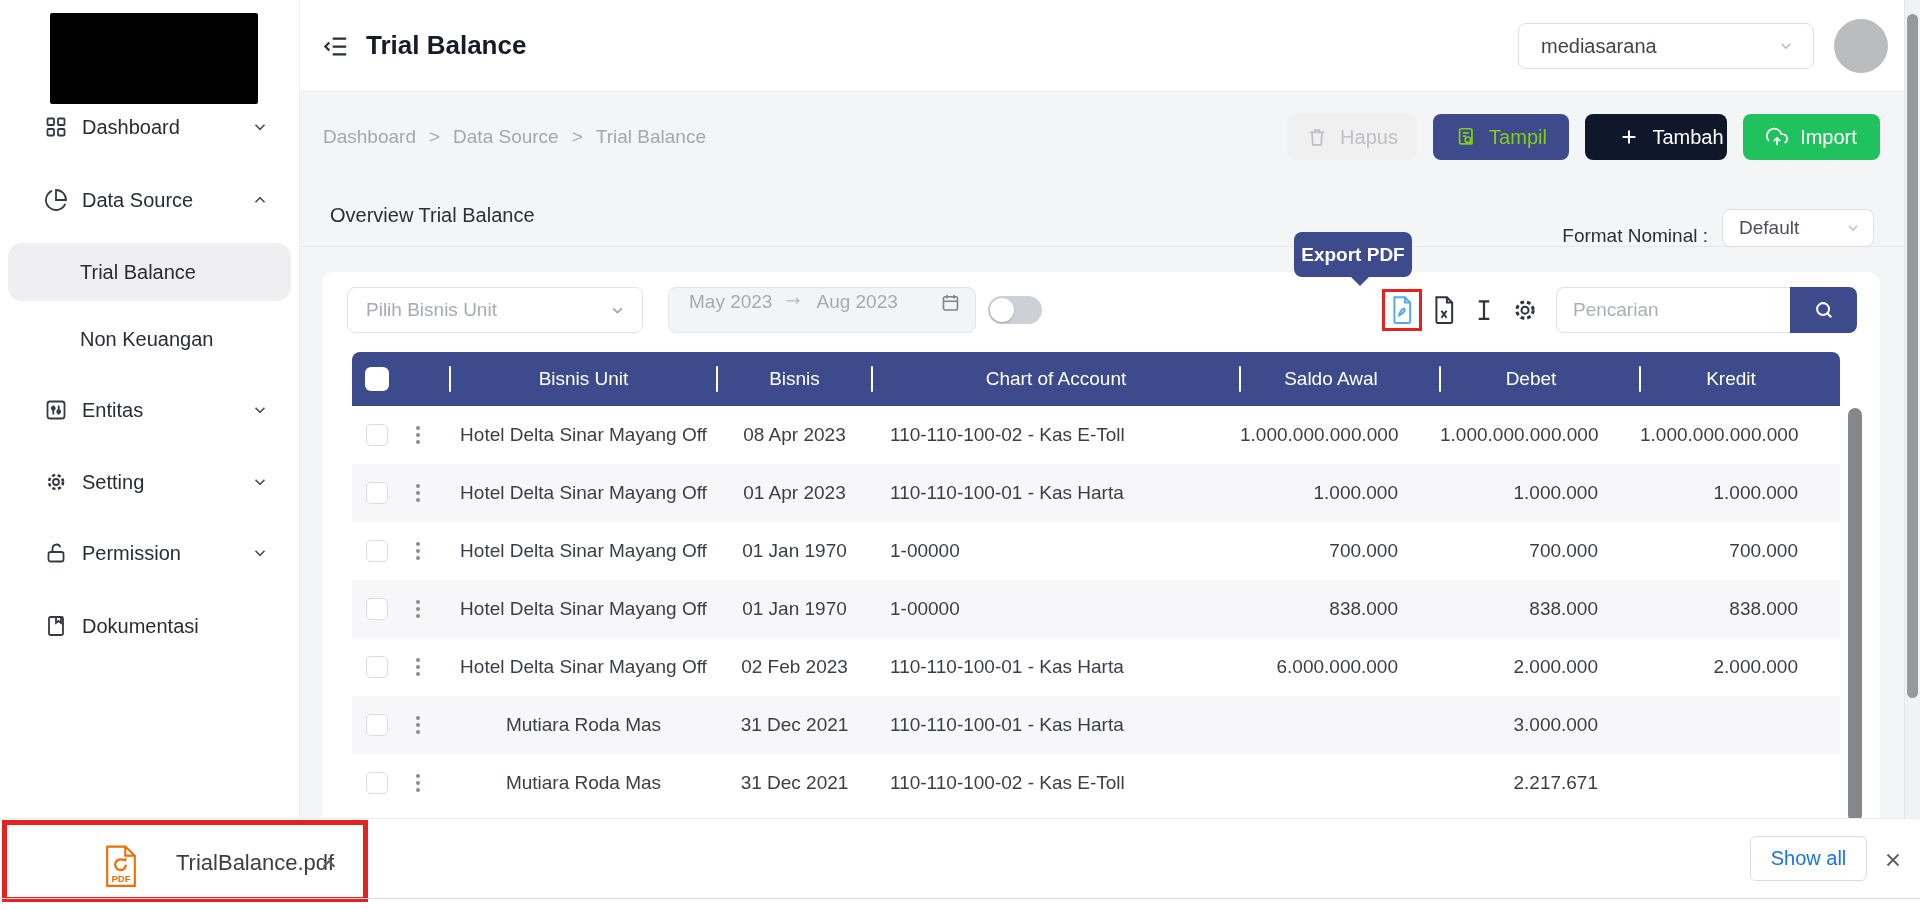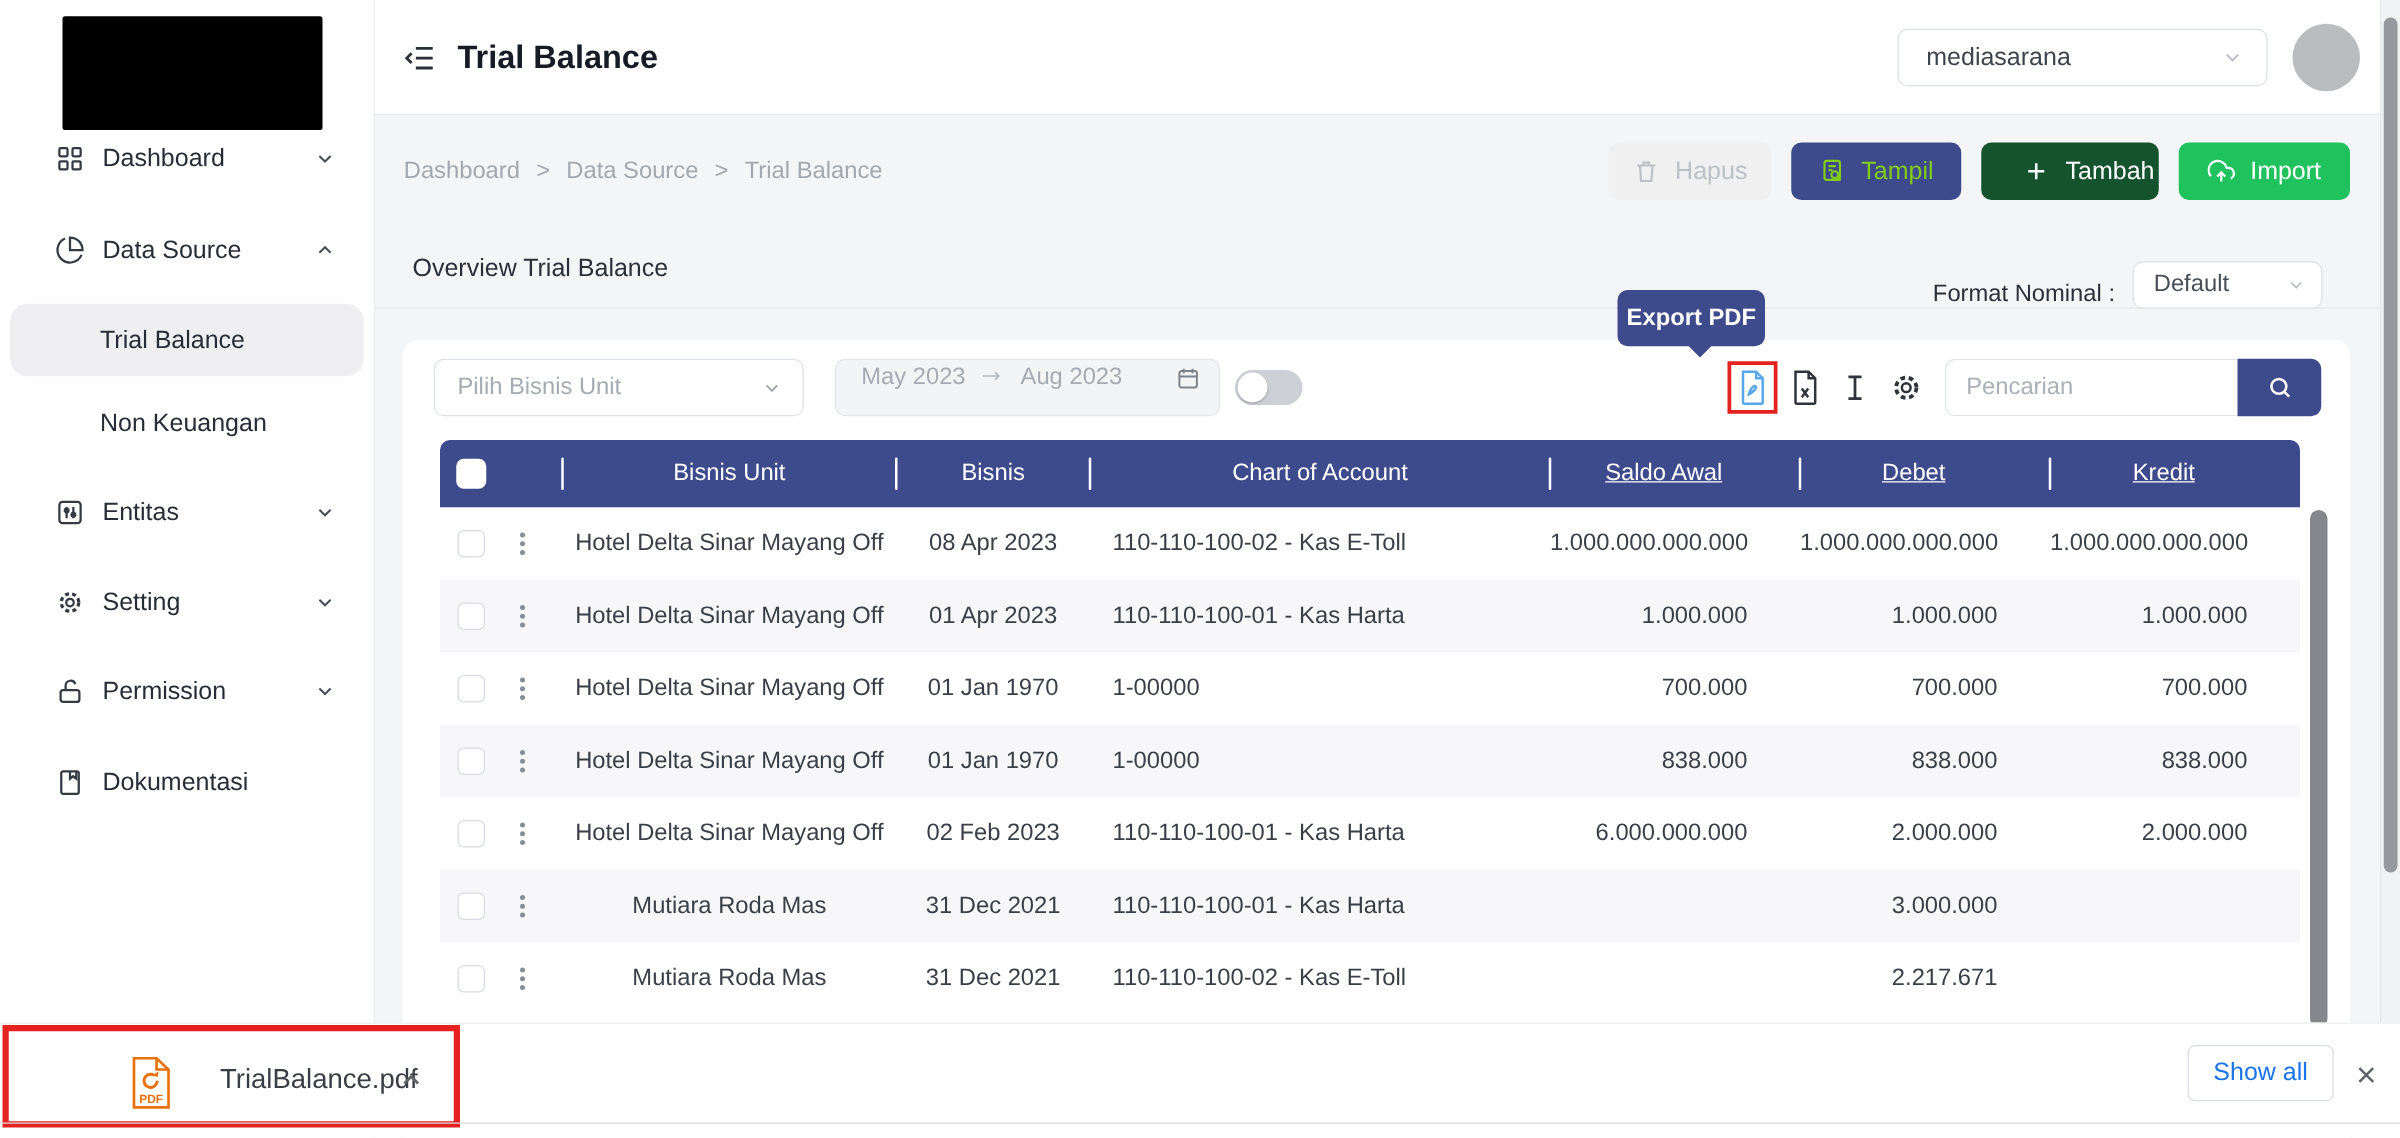--- a/index.html
+++ b/index.html
@@ -38,24 +38,24 @@
   .content { position:absolute; left:300px; top:92px; right:0; bottom:0; background:#f4f5f7; }
   .breadcrumb { position:absolute; left:23px; top:34px; display:flex; gap:13px;
                 font-size:19px; color:#a3a8af; align-items:center; }
   .crumb-link { cursor:pointer; }
   .actions { position:absolute; top:22px; right:40px; display:flex; gap:16px; }
   .btn { height:46px; border-radius:8px; display:flex; align-items:center; justify-content:center;
          gap:12px; font-size:20px; cursor:pointer; border:none; }
   .btn .bicon { width:22px; height:22px; }
   .btn-disabled { width:130px; background:#f0f0f1; color:#bdc0c5; cursor:default; }
   .btn-primary { width:136px; background:#3d4a8b; color:#84cc16; }
-  .btn-green { width:142px; background:#14532d; color:#fff;padding-left:30px; }
+  .btn-green { width:142px; background:#0f172a; color:#fff;padding-left:30px; }
   .btn-green2 { width:137px; background:#20c25e; color:#fff; }
 
-  .tabs-row { position:absolute; left:0; right:16px; top:93px; height:62px;
+  .tabs-row { position:absolute; left:0; right:0; top:93px; height:62px;
               border-bottom:1px solid #e6e8eb; }
   .tab { position:absolute; top:0; height:100%; display:flex; align-items:center;
          font-size:20px; color:#2a2f38; cursor:pointer; }
   .tab-overview { left:30px; }
   .tab-list { left:272px; color:#3d4a8b; }
   .tab-list::after { content:''; position:absolute; left:0; right:0; bottom:-1px;
                      height:6px; background:#3d4a8b; border-radius:3px; }
   .format-wrap { position:absolute; right:46px; top:0; height:62px; display:flex;
                  align-items:flex-end; gap:14px; }
   .format-label { font-size:19px; color:#2a2f38; }
@@ -113,21 +113,21 @@
   .c1 { width:98px; display:flex; align-items:center; }
   .c2 { width:267px; text-align:center; }
   .c3 { width:155px; text-align:center; }
   .c4 { width:368px; padding-left:18px; }
   .c5 { width:200px; text-align:right; padding-right:42px; }
   .c6 { width:200px; text-align:right; padding-right:42px; }
   .c7 { width:200px; text-align:right; padding-right:42px; }
   .t-head > div { position:relative; height:100%; display:flex; align-items:center; justify-content:center; }
   .t-head .c1 { justify-content:flex-start; }
   .t-head .c4 { justify-content:center; padding-left:0; }
-  .t-head .c5,.t-head .c6,.t-head .c7 { justify-content:center; padding-right:18px;text-decoration:underline; }
+  .t-head .c5,.t-head .c6,.t-head .c7 { justify-content:center; padding-right:18px; }
   .t-head > div:not(:first-child)::before { content:''; position:absolute; left:-1px; top:14px;
             width:2px; height:26px; background:#fff; border-radius:1px; }
   .hcheck { width:24px; height:24px; background:#fff; border-radius:6px; margin-left:13px; cursor:pointer; }
   .rcheck { width:22px; height:22px; background:#fff; border:1px solid #d9dce0;
             border-radius:5px; margin-left:14px; cursor:pointer; }
   .kebab { margin-left:28px; display:flex; flex-direction:column; gap:3px; cursor:pointer; }
   .kebab i { width:4px; height:4px; border-radius:50%; background:#878d95; }
 
   .inner-scroll { position:absolute; left:1526px; top:136px; width:14px; height:414px;
                   background:#85878c; border-radius:7px; cursor:pointer; }

